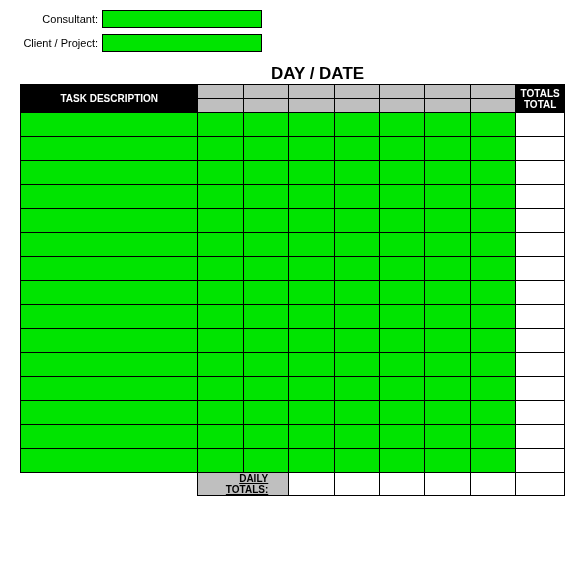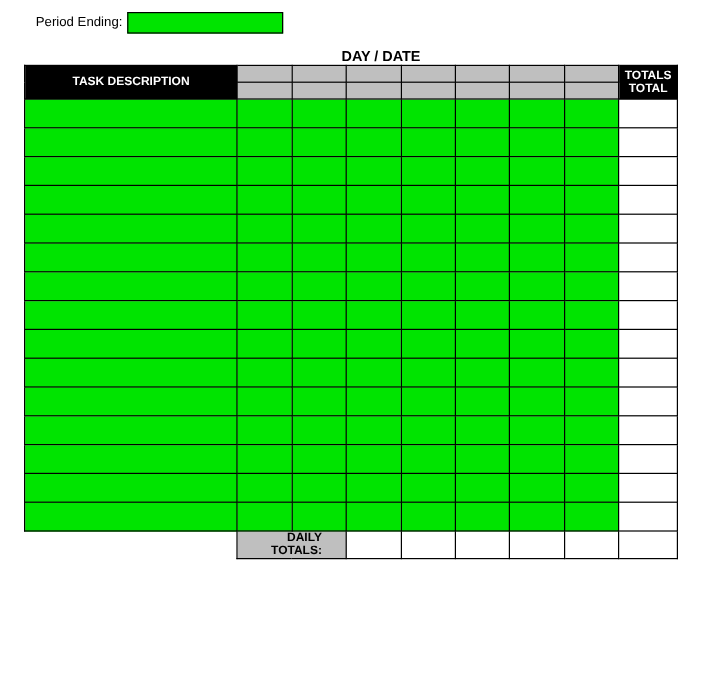--- a/index.html
+++ b/index.html
@@ -29,30 +29,31 @@
     background: #00e400;
     border: 1px solid #000;
     height: 18px;
   }
   .left .field-input { width: 160px; }
   .right .field-input { width: 130px; }
   
   .day-date-label {
     text-align: center;
     font-weight: bold;
-    font-size: 12px;
+    font-size: 17px;
     margin-top: 12px;
     margin-bottom: 0;
     padding-left: 50px;
   }
   
   table {
     border-collapse: collapse;
     width: 100%;
     table-layout: fixed;
+    text-decoration: underline;
   }
   td, th { 
     border: 1px solid #000; 
     padding: 0; 
     height: 24px;
   }
   .col-task { width: 168px; }
   .col-day { width: 43px; }
   .col-total { width: 46px; }
   
@@ -86,25 +87,31 @@
     text-align: right;
     padding-right: 20px;
     vertical-align: middle;
   }
   .no-border { border: none !important; }
 </style>
 </head>
 <body>
 
 <div class="header-fields">
-  <div class="field-group right">
+  <div class="field-group left">
     <div class="field-row">
-      <span class="field-label">Period Ending:</span>
+      <span class="field-label">Consultant:</span>
       <div class="field-input"></div>
     </div>
+    <div class="field-row">
+      <span class="field-label">Client / Project:</span>
+      <div class="field-input"></div>
+    </div>
+  </div>
+  <div class="field-group right">
   </div>
 </div>
 
 <div class="day-date-label">DAY / DATE</div>
 
 <table>
   <colgroup>
     <col class="col-task">
     <col class="col-day">
       <col class="col-day">

